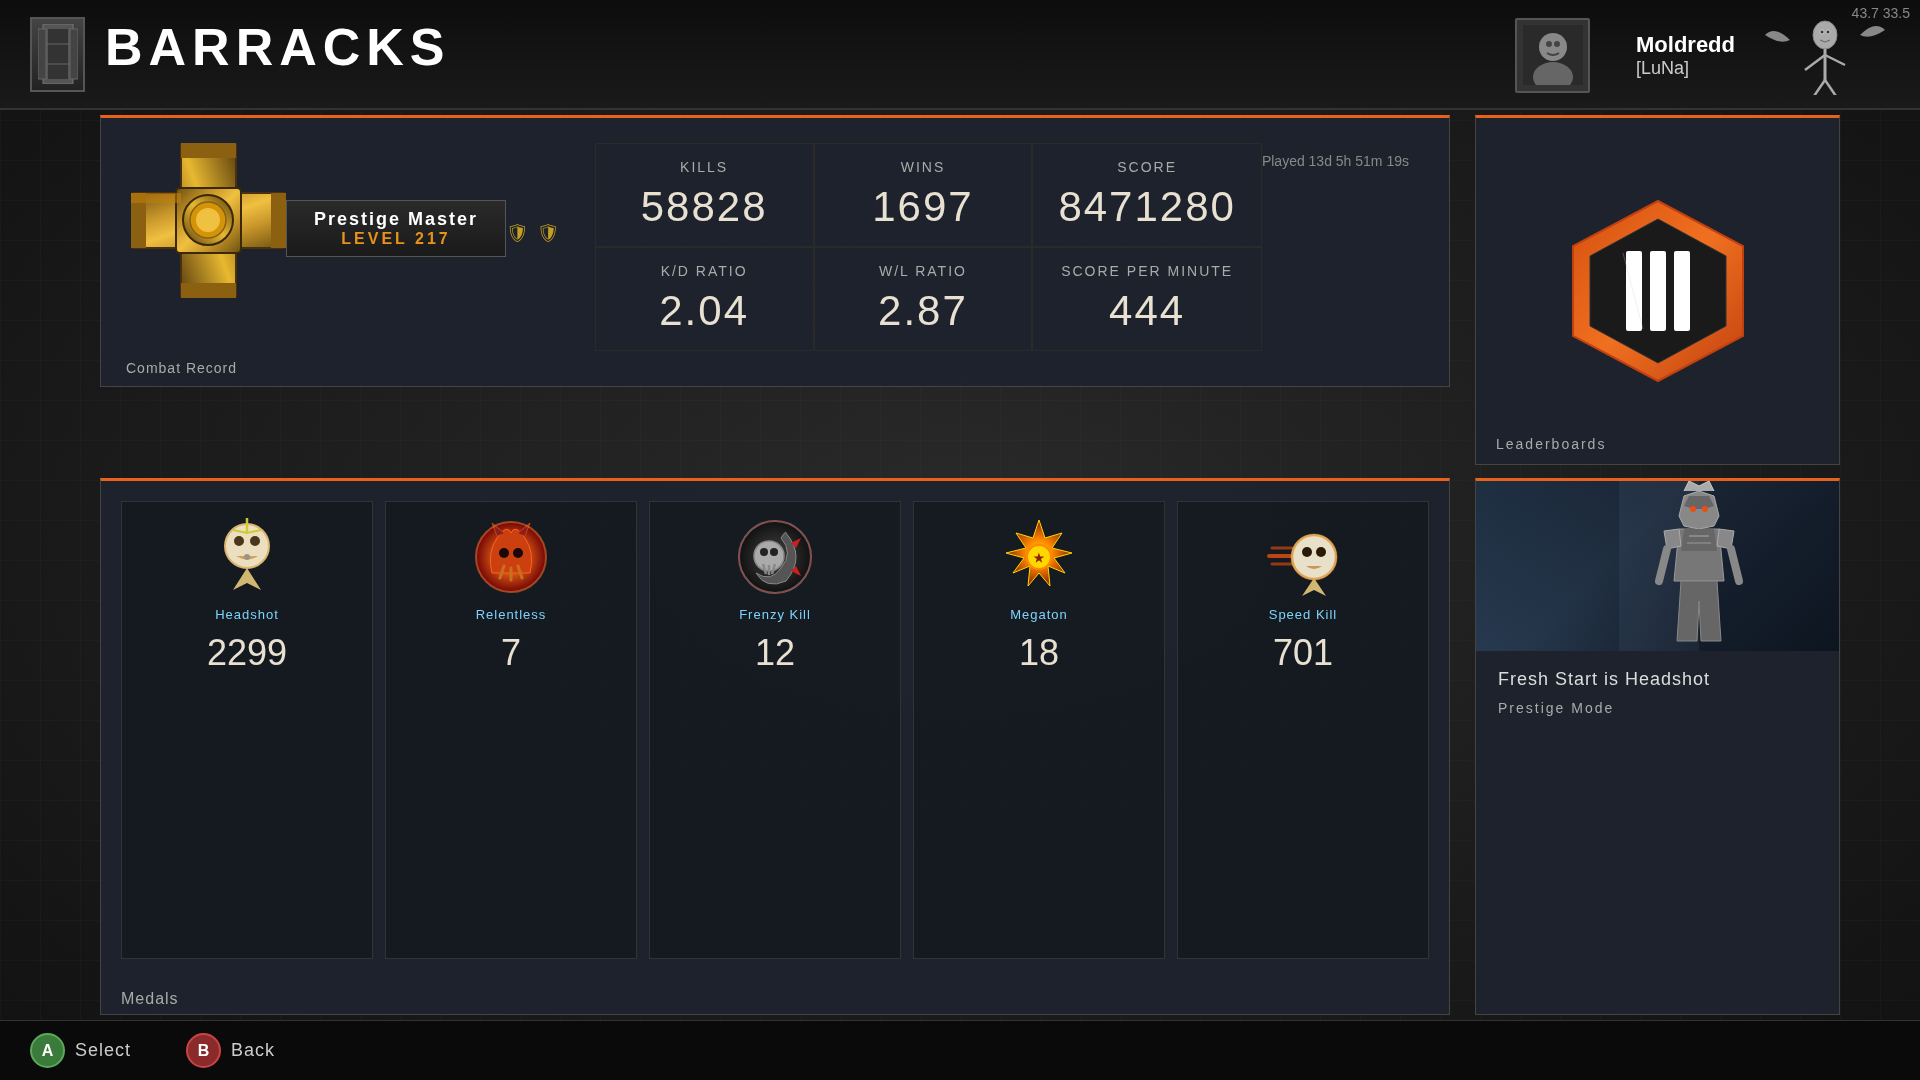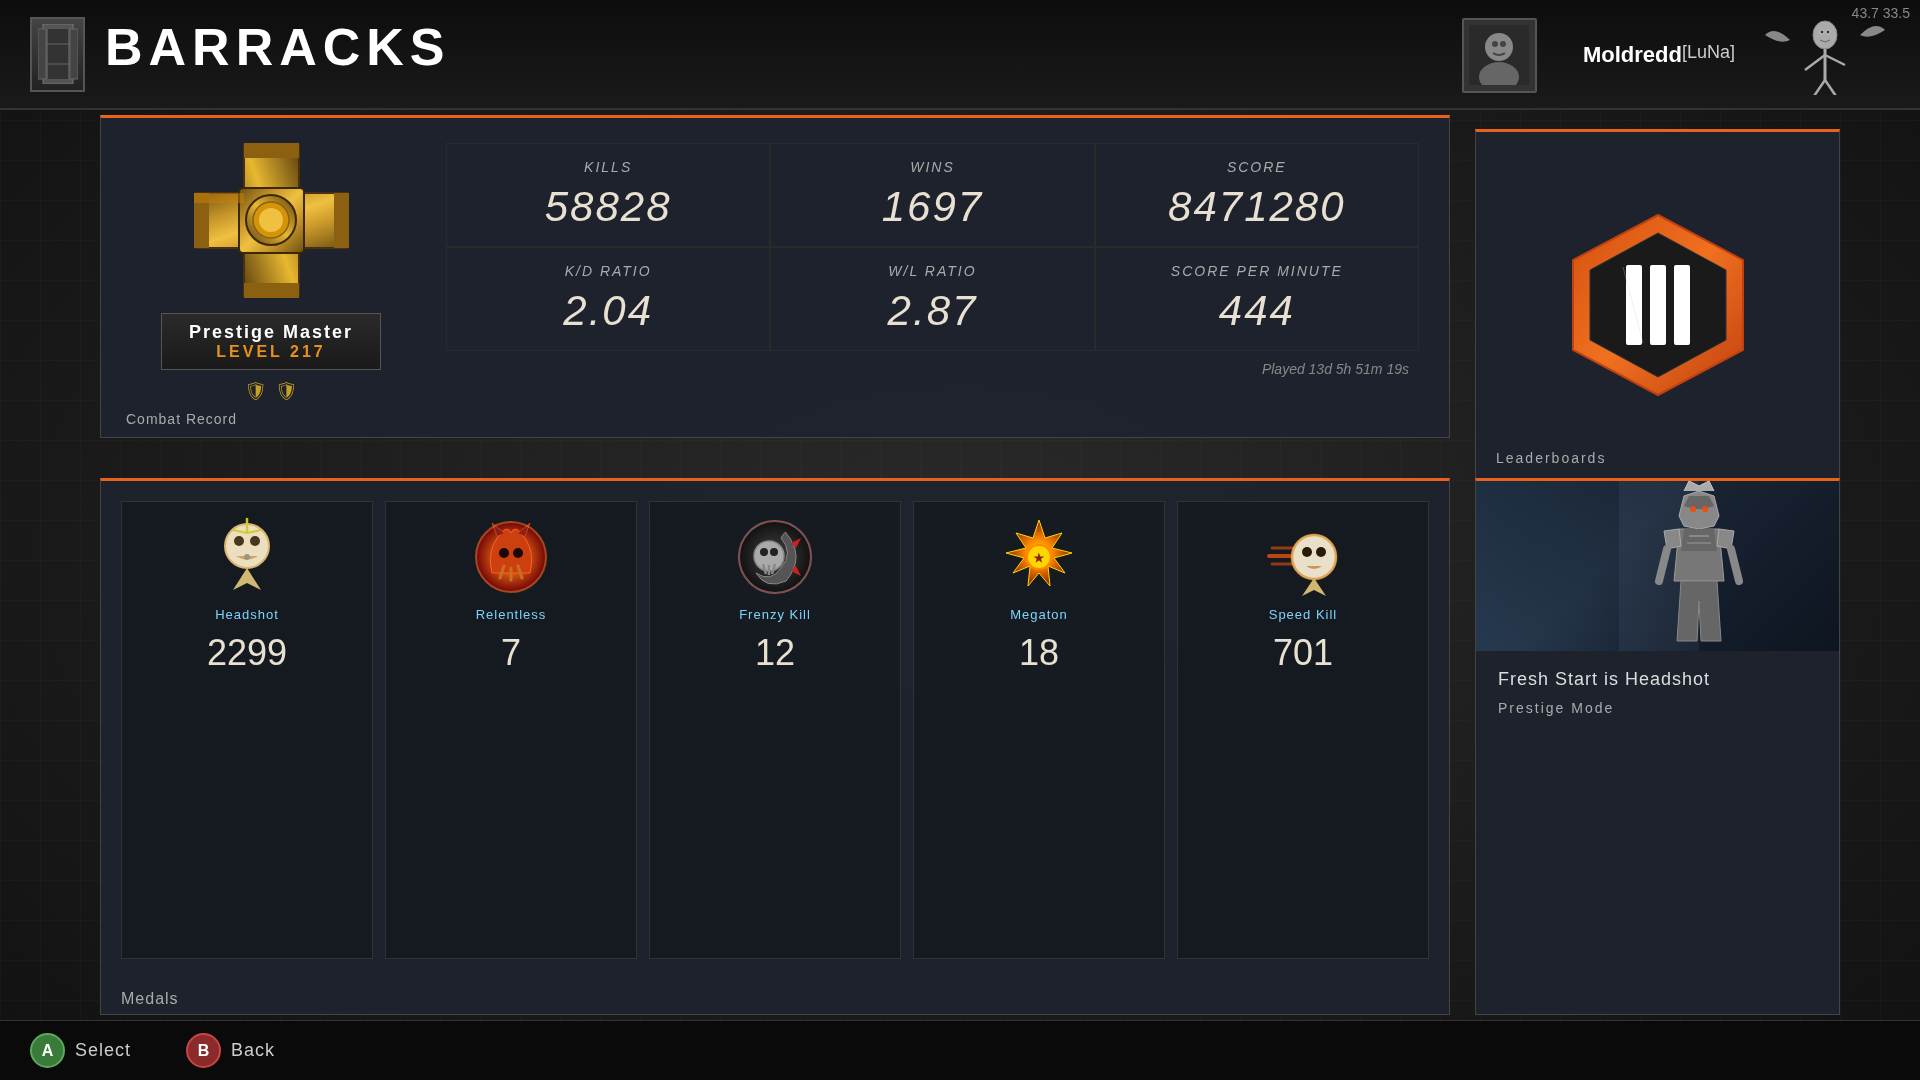--- a/index.html
+++ b/index.html
@@ -91,21 +91,21 @@
       border: 2px solid #555;
       border-radius: 2px;
       display: flex;
       align-items: center;
       justify-content: center;
       overflow: hidden;
     }
 
     .player-info {
       display: flex;
-      flex-direction: row;
+      flex-direction: column;
       margin-left: 31px;
     }
 
     .player-name {
       font-size: 22px;
       font-weight: bold;
       color: #fff;
     }
 
     .player-clan {
@@ -115,21 +115,21 @@
 
     .player-character {
       width: 140px;
       height: 80px;
       position: relative;
       overflow: hidden;
     }
 
     .prestige-section {
       display: flex;
-      flex-direction: column;
+      flex-direction: row;
       align-items: center;
       min-width: 280px;
     }
 
     
     .prestige-icon {
       width: 155px;
       height: 155px;
       position: relative;
       margin-bottom: 15px;
@@ -279,22 +279,21 @@
     .nav-label {
       font-size: 18px;
       color: #ccc;
       letter-spacing: 1px;
     }
 
     
     .stats-right-wrapper {
       flex: 1;
       display: flex;
-      flex-direction: column;
-      font-style: italic;
+      flex-direction: row;
     }
   </style>
 </head>
 <body>
 
 <div class="top-bar">
   <div class="title-section">
     <div class="title-icon">
       <svg width="40" height="60" viewBox="0 0 40 60">
         <rect x="5" y="0" width="30" height="60" fill="#555" stroke="#777" stroke-width="1"></rect>
@@ -429,21 +428,21 @@
           <div class="stat-label">Score per Minute</div>
           <div class="stat-value">444</div>
         </div>
       </div>
       <div class="play-time">Played 13d 5h 51m 19s</div>
     </div>
   </div>
   <div class="panel-footer-label">Combat Record</div>
 </div>
 
-<div style="position:absolute; top:129px; right:80px; width:365px; height:350px; background:rgba(30,35,45,0.95); border:1px solid #444; border-top:3px solid #e8621a; display:flex; flex-direction:column; align-items:center; position:absolute;">
+<div style="position:absolute; top:115px; right:80px; width:365px; height:350px; background:rgba(30,35,45,0.95); border:1px solid #444; border-top:3px solid #e8621a; display:flex; flex-direction:column; align-items:center; position:absolute;">
   <div style="position:absolute; top:115px; right:80px; width:365px; height:350px;"></div>
 
   <div style="display:flex; align-items:center; justify-content:center; flex:1; width:100%;">
     <div style="position:relative; width:200px; height:200px; display:flex; align-items:center; justify-content:center;">
       <svg width="200" height="200" viewBox="0 0 200 200">
         <defs>
           <linearGradient id="hexGrad" x1="0%" y1="0%" x2="100%" y2="100%">
             <stop offset="0%" style="stop-color:#d45010"></stop>
             <stop offset="50%" style="stop-color:#f07020"></stop>
             <stop offset="100%" style="stop-color:#c04010"></stop>

